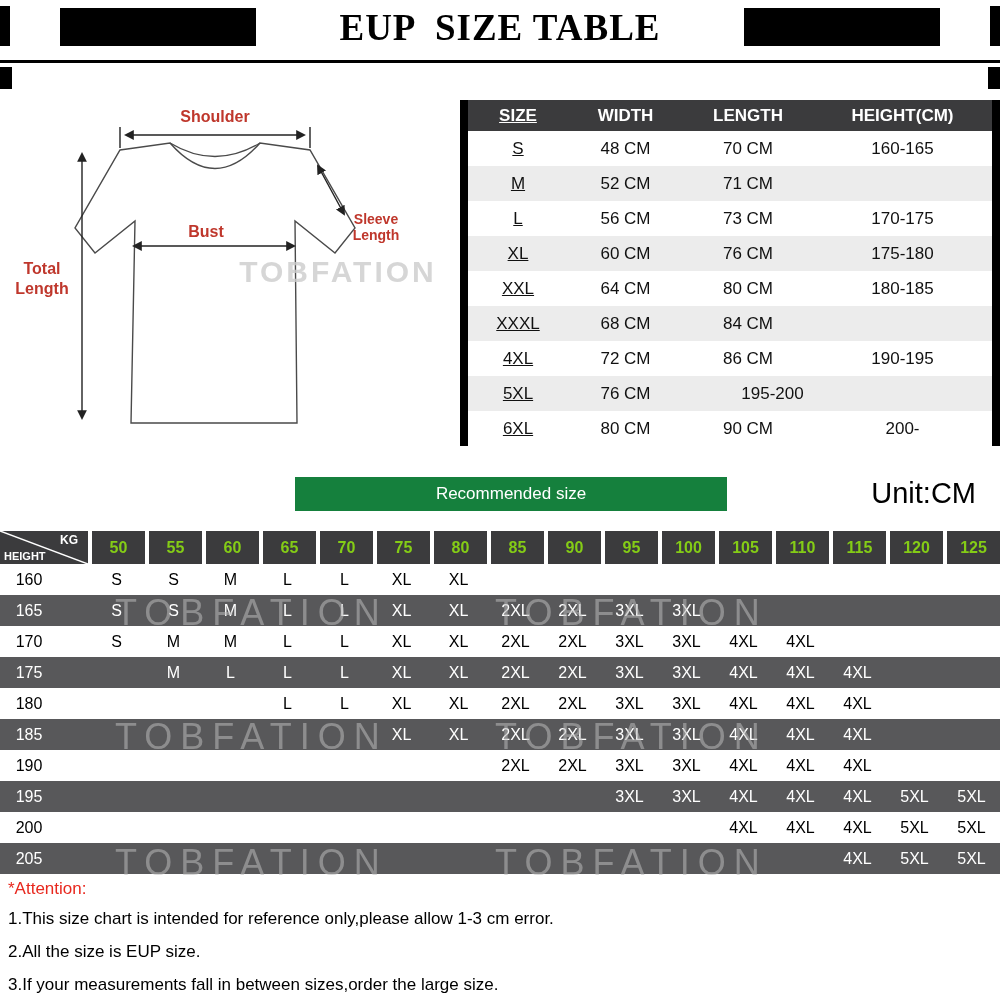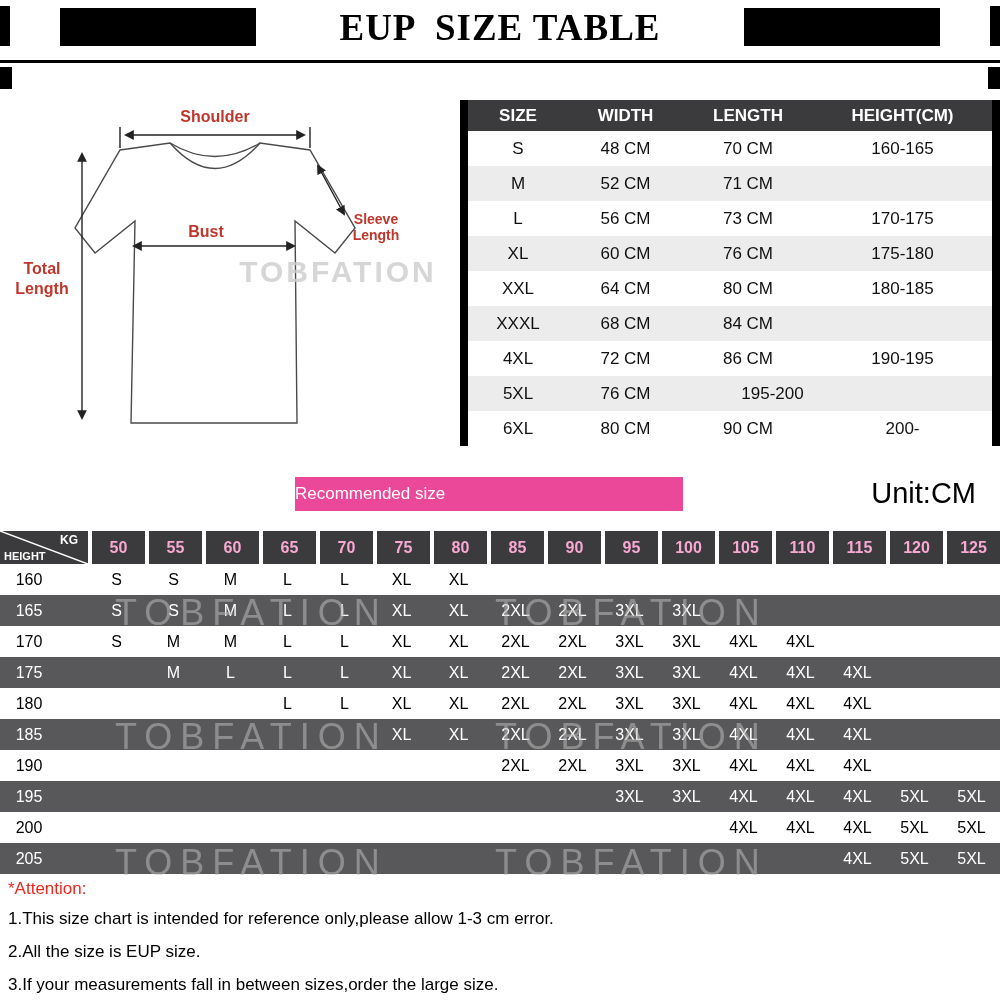--- a/index.html
+++ b/index.html
@@ -27,38 +27,38 @@
          font-family:"Liberation Sans",sans-serif; }
 
   
   .size-table { position:absolute; left:460px; top:100px; width:540px;
                 border-left:8px solid #000; border-right:8px solid #000; }
   .st-header { display:flex; height:31px; background:#3b3b3d; color:#fff;
                font-weight:700; font-size:17px; }
   .st-row { display:flex; height:35px; background:#fff; font-size:17px; color:#111; }
   .st-row.alt { background:#ececec; }
   .st-cell { display:flex; align-items:center; justify-content:center; flex:none; }
-  .st-cell.col0 { width:100px; } .st-cell.col1 { width:115px; }
+  .st-cell.col0 { width:100px;text-decoration:underline; } .st-cell.col1 { width:115px; }
   .st-cell.col2 { width:130px; } .st-cell.col3 { width:179px; }
 
   
-  .rec-bar { position:absolute; left:295px; top:477px; width:388px; height:34px;
-             background:#ec4899; color:#fff; display:flex; align-items:center;
-             justify-content:flex-start; font-size:17px; }
+  .rec-bar { position:absolute; left:295px; top:477px; width:432px; height:34px;
+             background:#15803d; color:#fff; display:flex; align-items:center;
+             justify-content:center; font-size:17px; }
   .unit { position:absolute; right:24px; top:477px; font-size:29px; color:#000; }
 
   
   .matrix { position:absolute; left:0; top:531px; width:1000px; }
   .mx-header { display:flex; height:33px; }
   .mx-corner { position:relative; width:88px; height:33px; background:#3b3b3d;
                margin-right:4px; flex:none; }
   .mx-corner svg { position:absolute; left:0; top:0; }
   .mx-corner .kg { position:absolute; top:2px; right:10px; color:#fff; font-size:12px; font-weight:700; }
   .mx-corner .hgt { position:absolute; bottom:2px; left:4px; color:#fff; font-size:11px; font-weight:700; }
-  .mx-hcell { width:53px; margin-right:4px; background:#3b3b3d; color:#f9a8d4;
+  .mx-hcell { width:53px; margin-right:4px; background:#3b3b3d; color:#84cc16;
               display:flex; align-items:center; justify-content:center;
               font-size:16px; font-weight:700; flex:none; }
   .mx-row { display:flex; height:31px; background:#fff; color:#000; }
   .mx-row.dark { background:#58585a; color:#fff; }
   .mx-height { width:88px; display:flex; align-items:center; justify-content:center;
                padding-right:30px; font-size:16px; flex:none; }
   .mx-cell { width:57px; display:flex; align-items:center; justify-content:center;
              font-size:16px; flex:none; }
 
   

